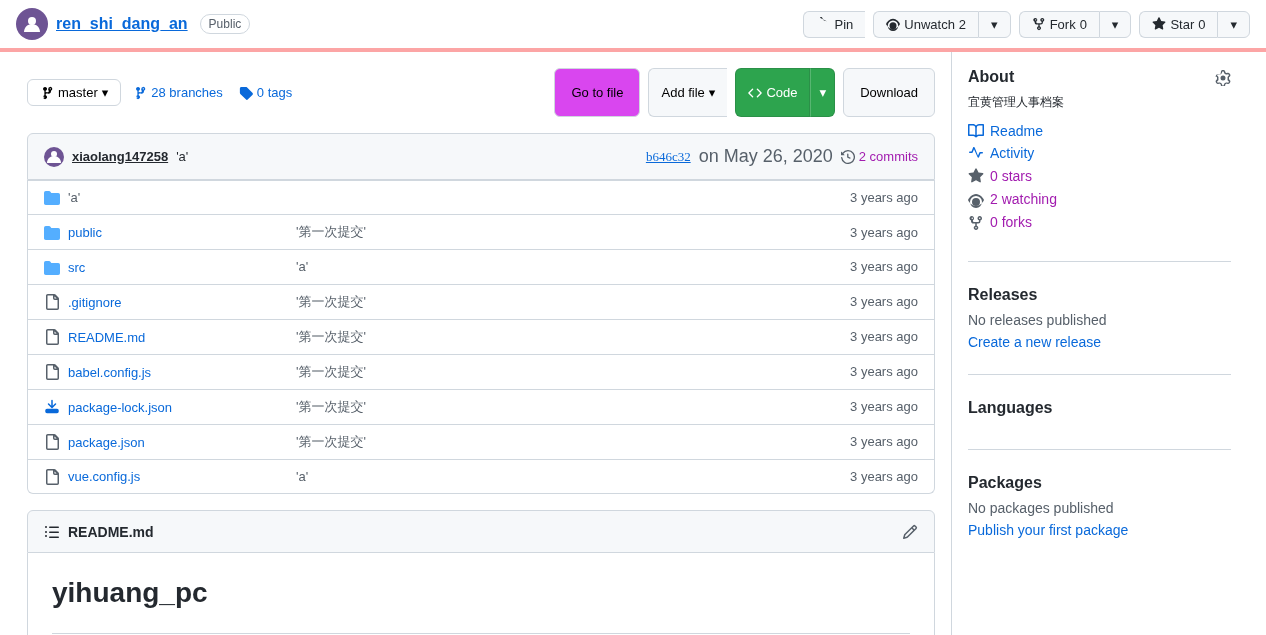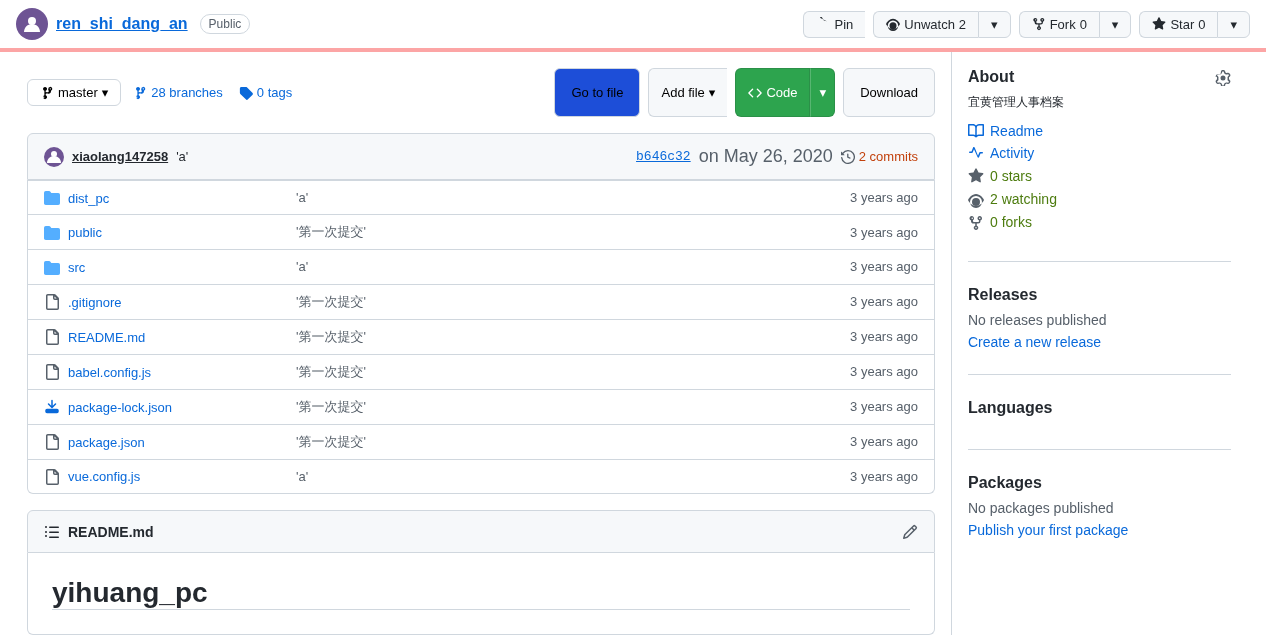--- a/index.html
+++ b/index.html
@@ -27,58 +27,58 @@
     .branch-btn { display: flex; align-items: center; gap: 4px; padding: 5px 12px; border: 1px solid #d0d7de; border-radius: 6px; background: #fff; cursor: pointer; font-size: 13px; }
     .branch-meta { display: flex; gap: 16px; margin-left: 4px; }
     .branch-link, .tag-link { display: flex; align-items: center; gap: 4px; color: #0969da; text-decoration: none; font-size: 13px; }
     .spacer { flex: 1; }
     .nav-actions { display: flex; gap: 8px; }
     .btn-code-split { display: flex; align-items: stretch; }
     .btn-code-main { background: #2da44e; color: white; border: 1px solid rgba(31,35,40,0.15); border-radius: 6px 0 0 6px; padding: 5px 12px; cursor: pointer; font-size: 13px; display: flex; align-items: center; gap: 4px; }
     .btn-code-caret { background: #2da44e; color: white; border: 1px solid rgba(31,35,40,0.15); border-left: 1px solid rgba(255,255,255,0.2); border-radius: 0 6px 6px 0; padding: 5px 8px; cursor: pointer; }
     .btn-add-split { display: flex; align-items: stretch; }
     .btn-add-main { border: 1px solid #d0d7de; border-radius: 6px 0 0 6px; padding: 5px 12px; background: #f6f8fa; cursor: pointer; font-size: 13px; display: flex; align-items: center; gap: 4px; border-right: none; }
-    .btn-goto { border: 1px solid #d0d7de; border-radius: 6px; padding: 1px 16px; background: #1d4ed8; cursor: pointer; font-size: 13px; }
+    .btn-goto { border: 1px solid #d0d7de; border-radius: 6px; padding: 1px 16px; background: #d946ef; cursor: pointer; font-size: 13px; }
     .btn-download { border: 1px solid #d0d7de; border-radius: 6px; padding: 16px 16px; background: #f6f8fa; cursor: pointer; font-size: 13px; }
     
     
     .commit-bar { background: #f6f8fa; border: 1px solid #d0d7de; border-radius: 6px 6px 0 0; padding: 12px 16px; display: flex; align-items: center; gap: 8px; }
     .commit-avatar { width: 20px; height: 20px; border-radius: 50%; background: #6e5494; display: flex; align-items: center; justify-content: center; overflow: hidden; }
     .commit-author { font-weight: 600; color: #24292f; font-size: 13px; }
     .commit-msg { color: #24292f; font-size: 13px; }
     .commit-spacer { flex: 1; }
-    .commit-hash { color: #0969da; font-size: 13px; font-family: Liberation Mono, monospace; }
+    .commit-hash { color: #0969da; font-size: 13px; font-family: Liberation Serif, serif; }
     .commit-date { color: #57606a; font-size: 18px; }
     .commit-history { display: flex; align-items: center; gap: 4px; color: #57606a; font-size: 13px; }
-    .commit-history a { color: #c2410c; text-decoration: none; }
+    .commit-history a { color: #a21caf; text-decoration: none; }
     
     
     .file-table { border: 1px solid #d0d7de; border-top: none; border-radius: 0 0 6px 6px; overflow: hidden; }
     .file-row { display: flex; align-items: center; padding: 8px 16px; border-top: 1px solid #d0d7de; gap: 8px; }
     .file-icon { width: 16px; flex-shrink: 0; color: #57606a; }
     .file-name { min-width: 200px; flex-basis: 220px; }
     .file-name a { color: #0969da; text-decoration: none; font-size: 13px; }
     .file-msg { flex: 1; color: #57606a; font-size: 13px; }
     .file-date { color: #57606a; font-size: 13px; white-space: nowrap; }
     
     
     .readme-bar { border: 1px solid #d0d7de; border-radius: 6px 6px 0 0; padding: 12px 16px; display: flex; align-items: center; gap: 8px; margin-top: 16px; background: #f6f8fa; }
     .readme-title { font-weight: 600; font-size: 14px; flex: 1; }
     .readme-edit { color: #57606a; cursor: pointer; }
     .readme-content { border: 1px solid #d0d7de; border-top: none; border-radius: 0 0 6px 6px; padding: 24px; }
-    .readme-h1 { font-size: 28px; font-weight: 600; border-bottom: 1px solid #d0d7de; padding-bottom: 0; }
+    .readme-h1 { font-size: 28px; font-weight: 600; border-bottom: 1px solid #d0d7de; padding-bottom: 24px; }
     
     
     .sidebar { width: 296px; padding: 16px; border-left: 1px solid #d0d7de; flex-shrink: 0; }
     .sidebar-section { margin-bottom: 24px; padding-bottom: 24px; border-bottom: 1px solid #d0d7de; }
     .sidebar-section:last-child { border-bottom: none; }
     .sidebar-title { font-weight: 600; font-size: 16px; margin-bottom: 8px; display: flex; align-items: center; justify-content: space-between; }
     .sidebar-desc { font-size: 12px; color: #24292f; margin-bottom: 12px; }
     .sidebar-link { display: flex; align-items: center; gap: 6px; color: #0969da; text-decoration: none; font-size: 14px; margin-bottom: 6px; }
-    .sidebar-stat { display: flex; align-items: center; gap: 6px; font-size: 14px; margin-bottom: 6px; color: #4d7c0f; }
+    .sidebar-stat { display: flex; align-items: center; gap: 6px; font-size: 14px; margin-bottom: 6px; color: #a21caf; }
     .sidebar-stat-icon { color: #57606a; width: 16px; }
     .no-releases { font-size: 14px; color: #57606a; margin-bottom: 6px; }
     .create-link { color: #0969da; text-decoration: none; font-size: 14px; }
     .gear-icon { color: #57606a; cursor: pointer; }
     
     
     svg { display: inline-block; vertical-align: middle; }
   </style>
 </head>
 <body>
@@ -201,21 +201,20 @@
           </svg>
         <a href="#">2 commits</a>
       </div>
     </div>
 
     <div class="file-table" id="file-table-container">
     <div class="file-row">
     <span class="file-icon"><svg width="16" height="16" viewBox="0 0 16 16" fill="#54aeff">
               <path d="M1.75 1A1.75 1.75 0 000 2.75v10.5C0 14.216.784 15 1.75 15h12.5A1.75 1.75 0 0016 13.25v-8.5A1.75 1.75 0 0014.25 3H7.5a.25.25 0 01-.2-.1l-.9-1.2C6.07 1.26 5.55 1 5 1H1.75z"></path>
             </svg></span>
-    <span class="file-name"><a href="#">dist_pc</a></span>
     <span class="file-msg">'a'</span>
     <span class="file-date">3 years ago</span>
   </div>
         <div class="file-row">
     <span class="file-icon"><svg width="16" height="16" viewBox="0 0 16 16" fill="#54aeff">
               <path d="M1.75 1A1.75 1.75 0 000 2.75v10.5C0 14.216.784 15 1.75 15h12.5A1.75 1.75 0 0016 13.25v-8.5A1.75 1.75 0 0014.25 3H7.5a.25.25 0 01-.2-.1l-.9-1.2C6.07 1.26 5.55 1 5 1H1.75z"></path>
             </svg></span>
     <span class="file-name"><a href="#">public</a></span>
     <span class="file-msg">'第一次提交'</span>
     <span class="file-date">3 years ago</span>

